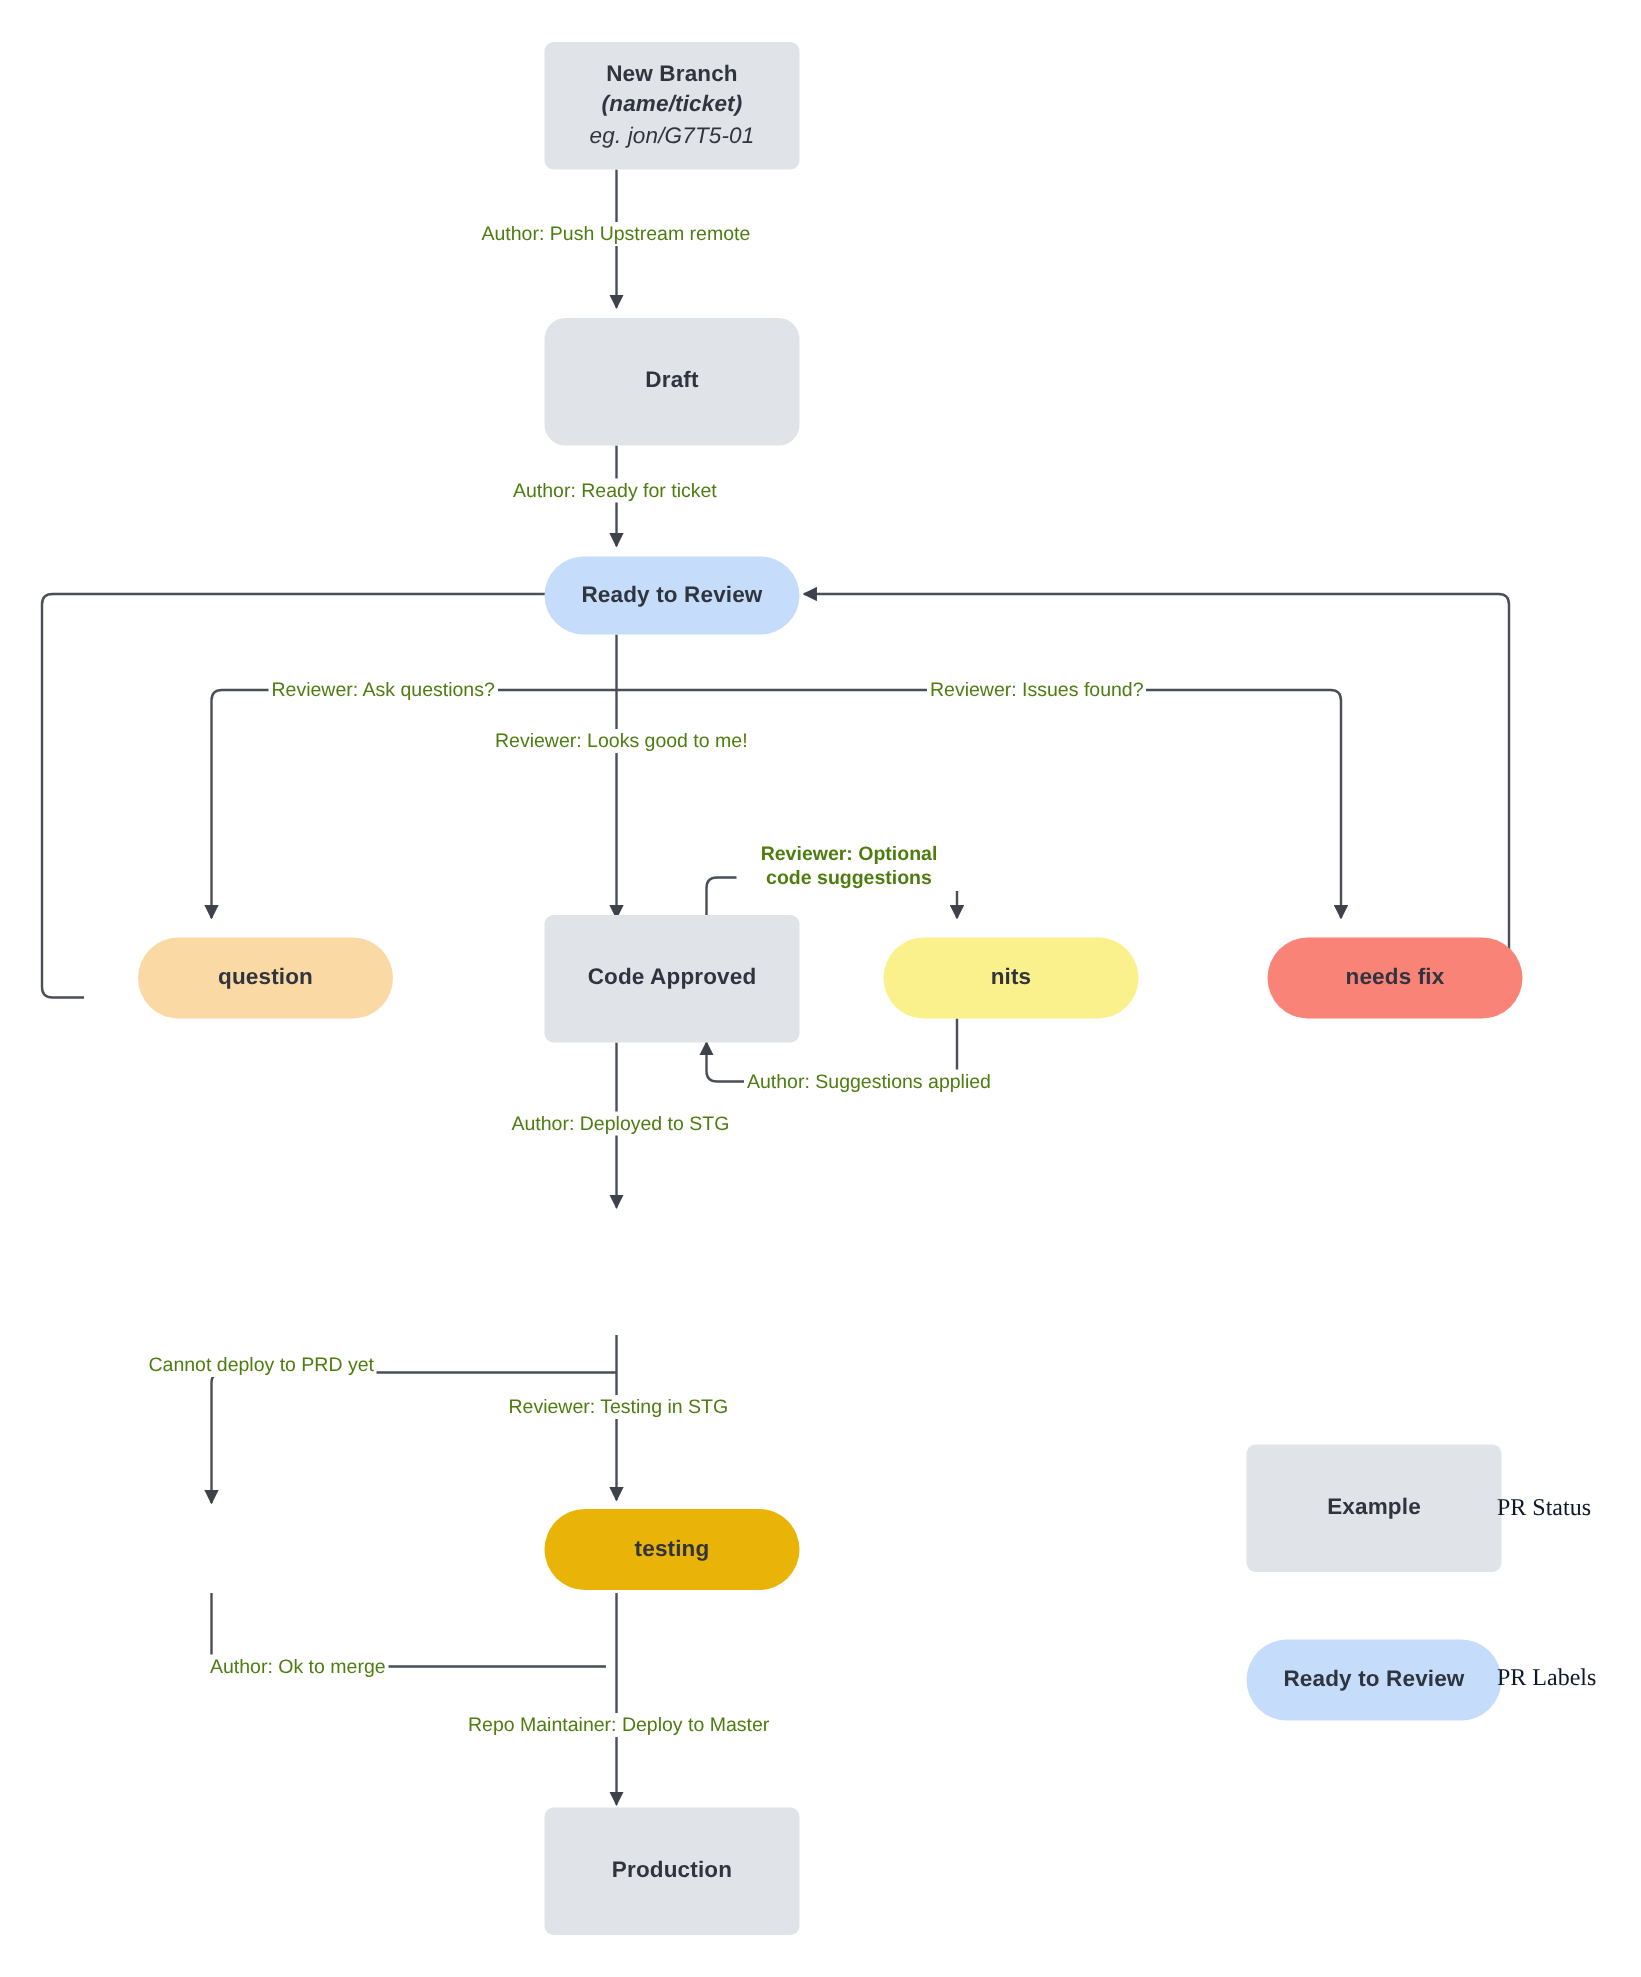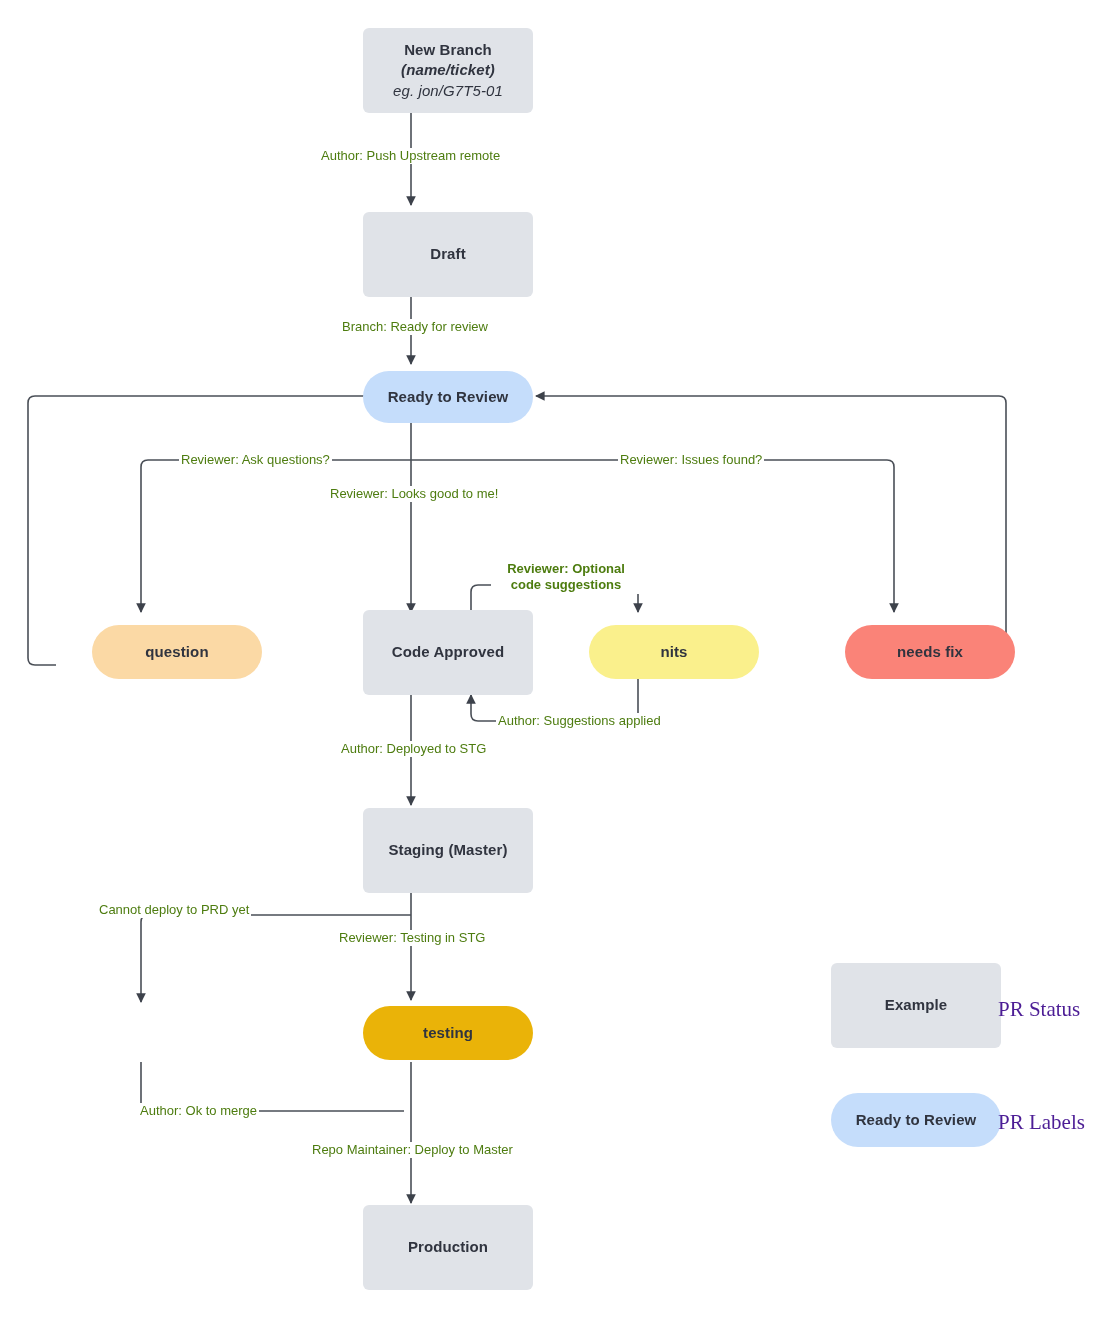--- a/index.html
+++ b/index.html
@@ -67,22 +67,22 @@
     white-space: nowrap;
     padding: 0 2px;
   }
   .edge-label.wrap {
     white-space: normal;
     text-align: center;
   }
   .legend-text {
     position: absolute;
     font-family: "Liberation Serif", serif;
-    font-size: 21px;
-    color: #4c1d95;
+    font-size: 16px;
+    color: #0f172a;
     white-space: nowrap;
   }
 </style>
 </head>
 <body>
 
 <div id="canvas">
 
   <svg id="edges" viewBox="0 0 1094 1318" width="1094" height="1318" xmlns="http://www.w3.org/2000/svg">
     <defs>
@@ -122,21 +122,21 @@
 
     </g>
   </svg>
 
   <div class="node status" style="left:327px; top:28px; width:170px; height:85px;">
     <span>New Branch</span>
     <span class="sub-bi">(name/ticket)</span>
     <span class="sub-i">eg. jon/G7T5-01</span>
   </div>
 
-  <div class="node status" style="left:327px; top:212px; width:170px; height:85px;">
+  <div class="node status" style="left:327px; top:212px; width:170px; height:85px;border-radius:14px;">
     <span>Draft</span>
   </div>
 
   <div class="node label-pill" style="left:327px; top:371px; width:170px; height:52px; background:#c5ddfb;">
     <span>Ready to Review</span>
   </div>
 
   <div class="node label-pill" style="left:56px; top:625px; width:170px; height:54px; background:#fbd9a5;">
     <span>question</span>
   </div>
@@ -146,36 +146,33 @@
   </div>
 
   <div class="node label-pill" style="left:553px; top:625px; width:170px; height:54px; background:#faf08c;">
     <span>nits</span>
   </div>
 
   <div class="node label-pill" style="left:809px; top:625px; width:170px; height:54px; background:#fa8378;">
     <span>needs fix</span>
   </div>
 
-  <div class="node status" style="left:327px; top:808px; width:170px; height:85px;">
-    <span>Staging (Master)</span>
-  </div>
 
 
   <div class="node label-pill" style="left:327px; top:1006px; width:170px; height:54px; background:#eab308;">
     <span>testing</span>
   </div>
 
   <div class="node status" style="left:327px; top:1205px; width:170px; height:85px;">
     <span>Production</span>
   </div>
 
   <div class="edge-label" style="left:319px; top:148px;">Author: Push Upstream remote</div>
 
-  <div class="edge-label" style="left:340px; top:319px;">Branch: Ready for review</div>
+  <div class="edge-label" style="left:340px; top:319px;">Author: Ready for ticket</div>
 
   <div class="edge-label" style="left:179px; top:452px;">Reviewer: Ask questions?</div>
 
   <div class="edge-label" style="left:328px; top:486px;">Reviewer: Looks good to me!</div>
 
   <div class="edge-label" style="left:618px; top:452px;">Reviewer: Issues found?</div>
 
   <div class="edge-label wrap" style="left:491px; top:561px; width:146px;font-weight:bold;">Reviewer: Optional code suggestions</div>
 
   <div class="edge-label" style="left:496px; top:713px;">Author: Suggestions applied</div>

